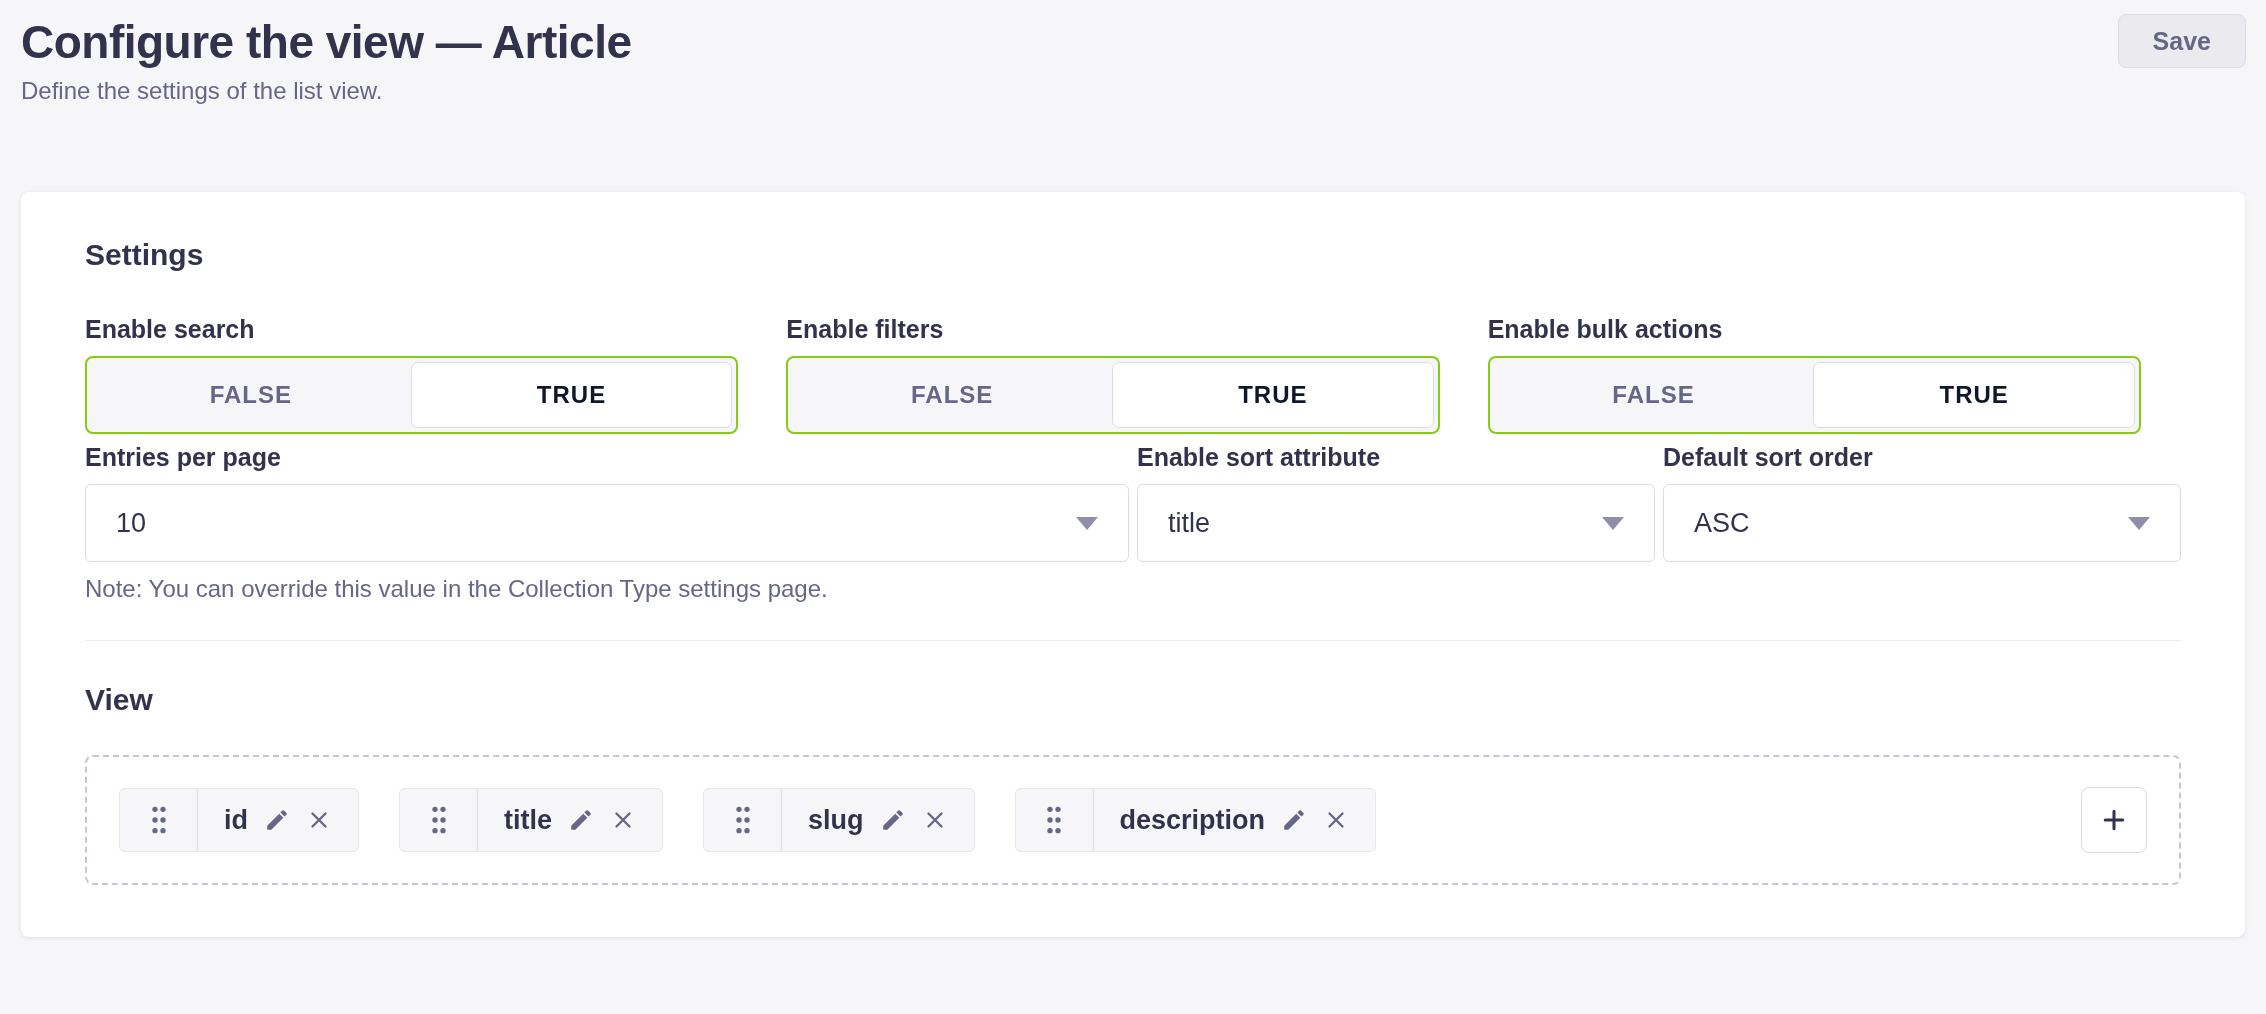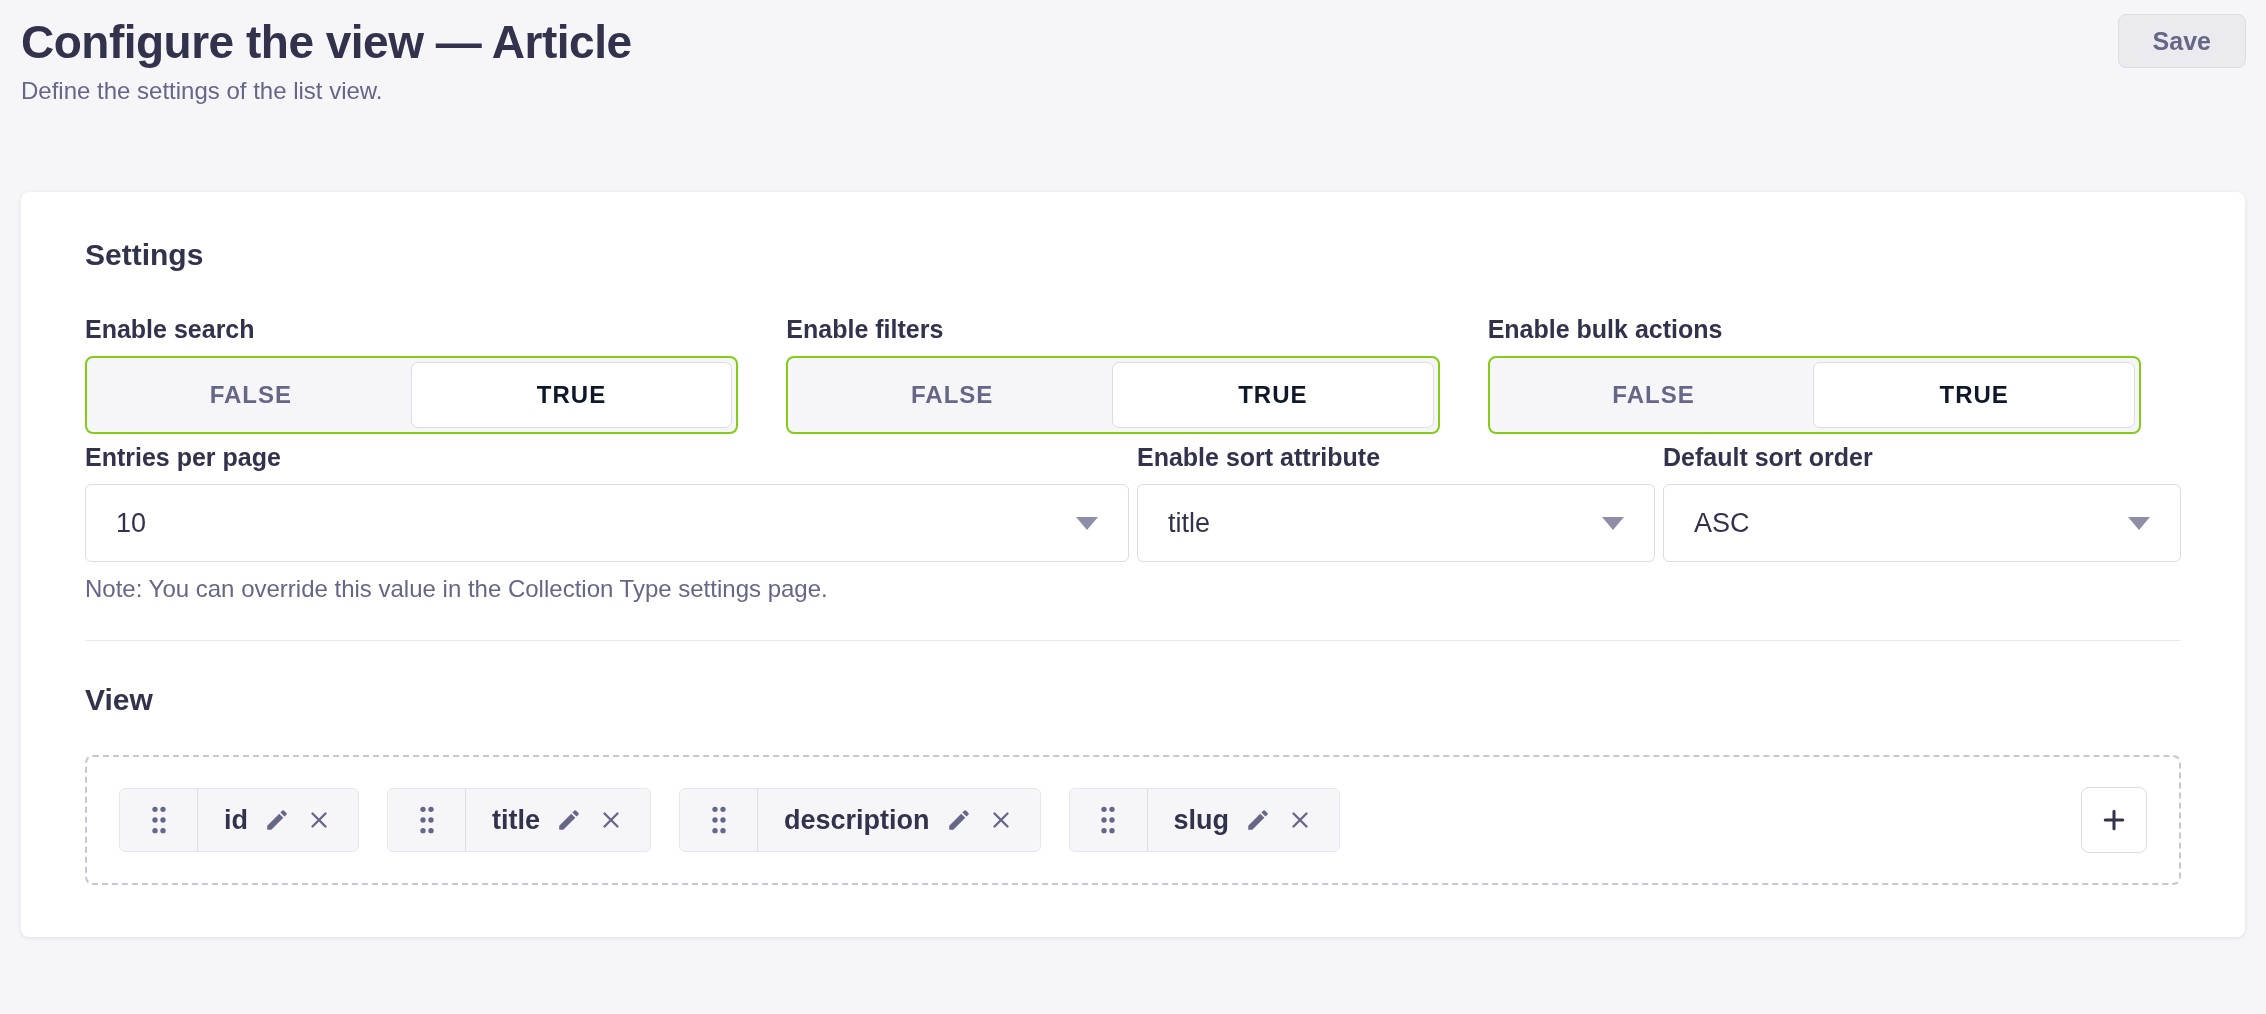--- a/index.html
+++ b/index.html
@@ -78,21 +78,21 @@
   }
   .note { margin-top: 12px; font-size: 24px; line-height: 30px; color: #666687; }
 
   .divider { border: none; border-top: 1px solid #eaeaef; margin: 36px 0 40px; }
 
   
   .dropzone {
     margin-top: 36px;
     border: 2px dashed #c6c6d6; border-radius: 8px;
     padding: 30px 32px;
-    display: flex; align-items: center; gap: 28px;
+    display: flex; align-items: center; gap: 40px;
   }
   .pill {
     height: 64px; background: #f6f6f9;
     border: 1px solid #e7e7f0; border-radius: 6px;
     display: flex; align-items: stretch;
   }
   .pill-handle {
     width: 78px; display: flex; align-items: center; justify-content: center;
     border-right: 1px solid #dcdce4; cursor: grab;
   }
@@ -236,47 +236,47 @@
           <svg width="22" height="32" viewBox="0 0 16 24" fill="#666687">
             <circle cx="5" cy="4" r="2"></circle>
               <circle cx="11" cy="4" r="2"></circle>
             <circle cx="5" cy="12" r="2"></circle>
               <circle cx="11" cy="12" r="2"></circle>
             <circle cx="5" cy="20" r="2"></circle>
               <circle cx="11" cy="20" r="2"></circle>
           </svg>
         </span>
         <span class="pill-body">
+          <span class="pill-label">slug</span>
+          <button class="icon-btn">
+            <svg width="26" height="26" viewBox="0 0 24 24" fill="#666687">
+                <path d="M3 17.25V21h3.75L17.81 9.94l-3.75-3.75L3 17.25zM20.71 7.04a.996.996 0 0 0 0-1.41l-2.34-2.34a.996.996 0 0 0-1.41 0l-1.83 1.83 3.75 3.75 1.83-1.83z"></path>
+              </svg>
+          </button>
+          <button class="icon-btn">
+            <svg width="26" height="26" viewBox="0 0 24 24" fill="none" stroke="#666687" stroke-width="2.2" stroke-linecap="round">
+                <path d="M6 6l12 12M18 6L6 18"></path>
+              </svg>
+          </button>
+        </span>
+      </div>
+
+      <div class="pill">
+        <span class="pill-handle">
+          <svg width="22" height="32" viewBox="0 0 16 24" fill="#666687">
+            <circle cx="5" cy="4" r="2"></circle>
+              <circle cx="11" cy="4" r="2"></circle>
+            <circle cx="5" cy="12" r="2"></circle>
+              <circle cx="11" cy="12" r="2"></circle>
+            <circle cx="5" cy="20" r="2"></circle>
+              <circle cx="11" cy="20" r="2"></circle>
+          </svg>
+        </span>
+        <span class="pill-body">
           <span class="pill-label">description</span>
-          <button class="icon-btn">
-            <svg width="26" height="26" viewBox="0 0 24 24" fill="#666687">
-                <path d="M3 17.25V21h3.75L17.81 9.94l-3.75-3.75L3 17.25zM20.71 7.04a.996.996 0 0 0 0-1.41l-2.34-2.34a.996.996 0 0 0-1.41 0l-1.83 1.83 3.75 3.75 1.83-1.83z"></path>
-              </svg>
-          </button>
-          <button class="icon-btn">
-            <svg width="26" height="26" viewBox="0 0 24 24" fill="none" stroke="#666687" stroke-width="2.2" stroke-linecap="round">
-                <path d="M6 6l12 12M18 6L6 18"></path>
-              </svg>
-          </button>
-        </span>
-      </div>
-
-      <div class="pill">
-        <span class="pill-handle">
-          <svg width="22" height="32" viewBox="0 0 16 24" fill="#666687">
-            <circle cx="5" cy="4" r="2"></circle>
-              <circle cx="11" cy="4" r="2"></circle>
-            <circle cx="5" cy="12" r="2"></circle>
-              <circle cx="11" cy="12" r="2"></circle>
-            <circle cx="5" cy="20" r="2"></circle>
-              <circle cx="11" cy="20" r="2"></circle>
-          </svg>
-        </span>
-        <span class="pill-body">
-          <span class="pill-label">slug</span>
           <button class="icon-btn">
             <svg width="26" height="26" viewBox="0 0 24 24" fill="#666687">
                 <path d="M3 17.25V21h3.75L17.81 9.94l-3.75-3.75L3 17.25zM20.71 7.04a.996.996 0 0 0 0-1.41l-2.34-2.34a.996.996 0 0 0-1.41 0l-1.83 1.83 3.75 3.75 1.83-1.83z"></path>
               </svg>
           </button>
           <button class="icon-btn">
             <svg width="26" height="26" viewBox="0 0 24 24" fill="none" stroke="#666687" stroke-width="2.2" stroke-linecap="round">
                 <path d="M6 6l12 12M18 6L6 18"></path>
               </svg>
           </button>

